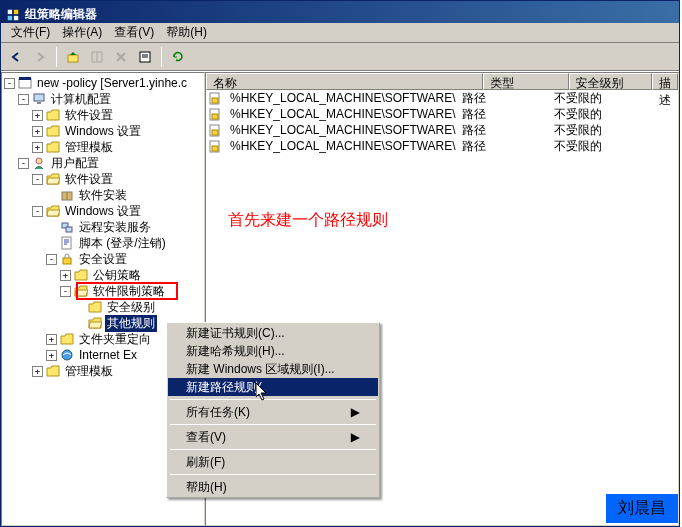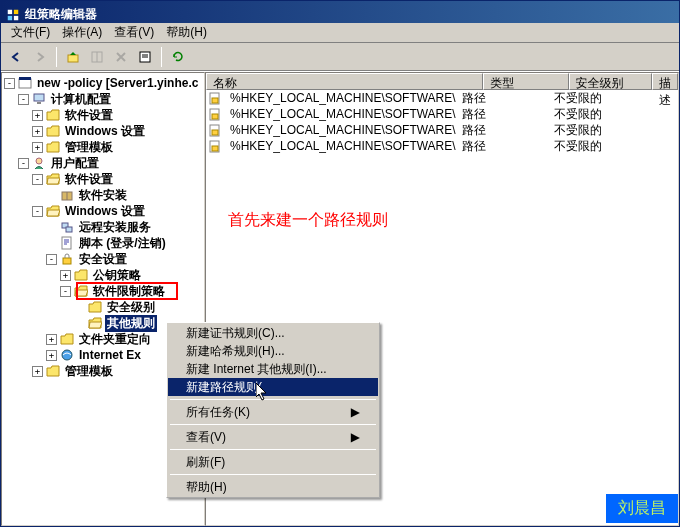--- a/index.html
+++ b/index.html
@@ -20,21 +20,21 @@
 .toolbar .sep { width: 1px; height: 20px; background: #808080; margin: 0 3px; border-right: 1px solid #fff; }
 
 .client { display: flex; height: calc(100% - 70px); border-top: 1px solid #fff; }
 
 .tree-pane { width: 204px; background: #fff; border: 1px inset #d4d0c8; overflow: hidden; position: relative; }
 .tree { padding: 2px; }
 .tree-node { display: flex; align-items: center; height: 16px; white-space: nowrap; cursor: default; }
 .tree-node .toggle { width: 11px; height: 11px; border: 1px solid #808080; margin-right: 2px; display: inline-flex; align-items: center; justify-content: center; font-size: 9px; line-height: 9px; background: #fff; font-family: monospace; }
 .tree-node .spacer { width: 13px; display: inline-block; }
 .tree-node .nico { width: 16px; height: 16px; margin-right: 2px; display: inline-flex; align-items: center; justify-content: center; }
-.tree-node .lbl { padding: 0 2px; font-weight: bold; }
+.tree-node .lbl { padding: 0 2px; }
 .tree-node.sel .lbl { background: #0a246a; color: #fff; }
 .tree-node .indent { display: inline-block; }
 .ind0{width:0}.ind1{width:14px}.ind2{width:28px}.ind3{width:42px}.ind4{width:56px}.ind5{width:70px}
 
 .folder-closed { fill: #fce66b; stroke: #b59018; }
 .folder-open { fill: #fce66b; stroke: #b59018; }
 
 .list-pane { flex: 1; background: #fff; border: 1px inset #d4d0c8; position: relative; overflow: hidden; }
 .list-header { display: flex; height: 17px; background: #d4d0c8; }
 .list-header .col { border-right: 1px solid #808080; border-bottom: 1px solid #808080; border-top: 1px solid #fff; border-left: 1px solid #fff; padding: 1px 6px; font-size: 12px; }
@@ -50,21 +50,21 @@
 
 .annotation { position: absolute; left: 228px; top: 210px; color: #ff0000; font-size: 16px; font-family: "SimSun"; }
 
 .ctxmenu { position: absolute; left: 166px; top: 322px; width: 214px; background: #d4d0c8; border: 1px outset #fff; box-shadow: 2px 2px 2px rgba(0,0,0,0.4); padding: 1px; }
 .ctxmenu .cmi { height: 18px; display: flex; align-items: center; padding: 0 18px; cursor: default; }
 .ctxmenu .cmi.hl { background: #0a246a; color: #fff; }
 .ctxmenu .csep { height: 1px; background: #808080; border-bottom: 1px solid #fff; margin: 3px 2px; }
 .ctxmenu .arrow { margin-left: auto; }
 
 .cursor-img { position: absolute; left: 256px; top: 383px; pointer-events: none; }
-.name-tag { position: absolute; right: 4px; bottom: 4px; background: #0066ff; color: #bef264; padding: 4px 12px; font-size: 16px; }
+.name-tag { position: absolute; right: 4px; bottom: 4px; background: #0066ff; color: #000000; padding: 4px 12px; font-size: 16px; }
 
 svg { display: block; }
 </style>
 </head>
 <body>
 
 <div class="window">
 
   <div class="titlebar">
     <span class="ico">
@@ -397,21 +397,21 @@
   </div>
 </div>
 
 <div class="annotation">首先来建一个路径规则</div>
 <div class="highlight-red highlight1"></div>
 <div class="highlight-red highlight2"></div>
 
 <div class="ctxmenu">
   <div class="cmi">新建证书规则(C)...</div>
   <div class="cmi">新建哈希规则(H)...</div>
-  <div class="cmi">新建 Internet 其他规则(I)...</div>
+  <div class="cmi">新建 Windows 区域规则(I)...</div>
   <div class="cmi hl">新建路径规则(</div>
   <div class="csep"></div>
   <div class="cmi">
       <span>所有任务(K)</span>
       <span class="arrow">▶</span>
     </div>
   <div class="csep"></div>
   <div class="cmi">
       <span>查看(V)</span>
       <span class="arrow">▶</span>

